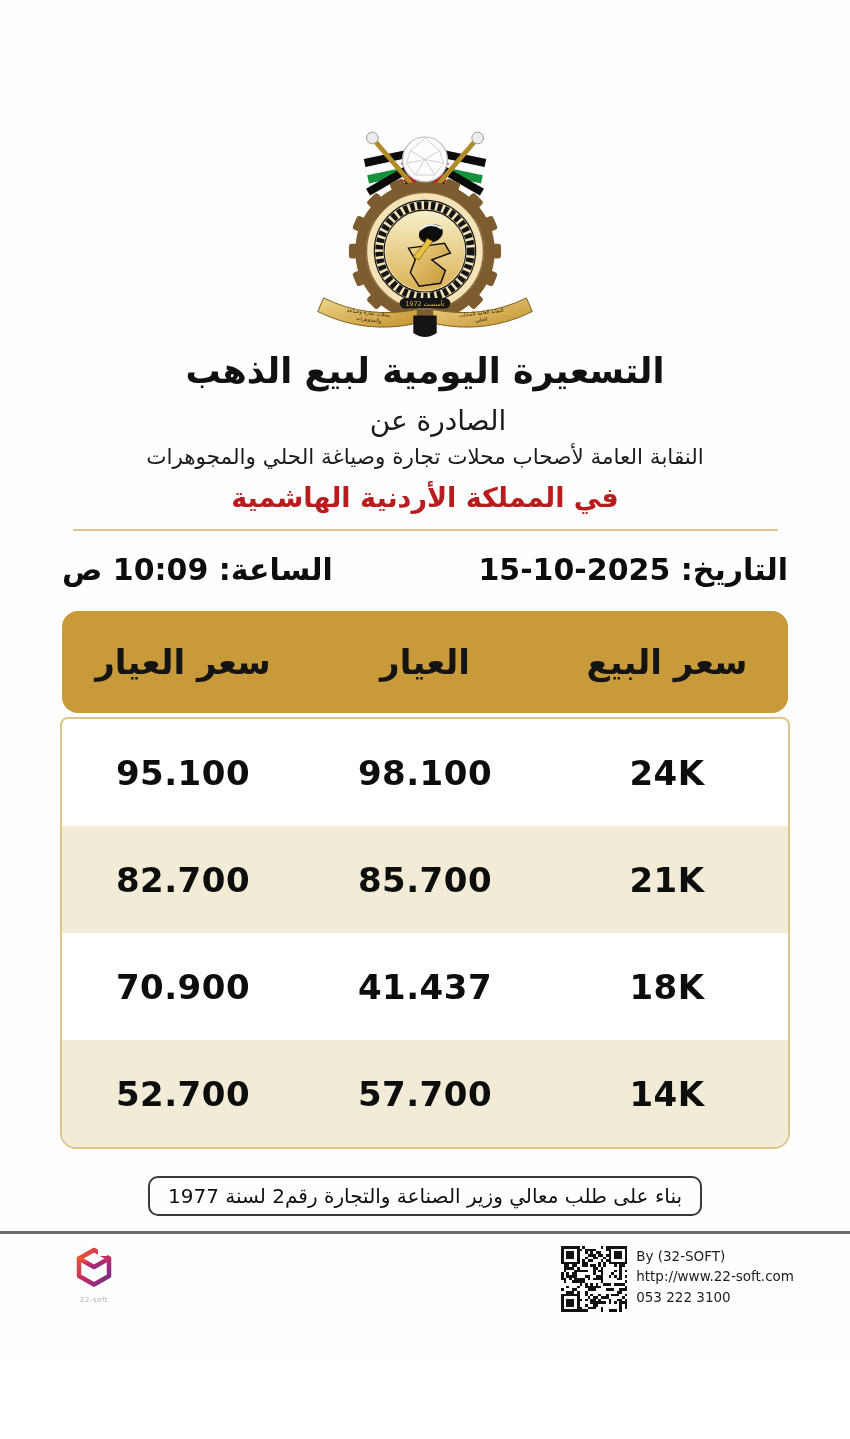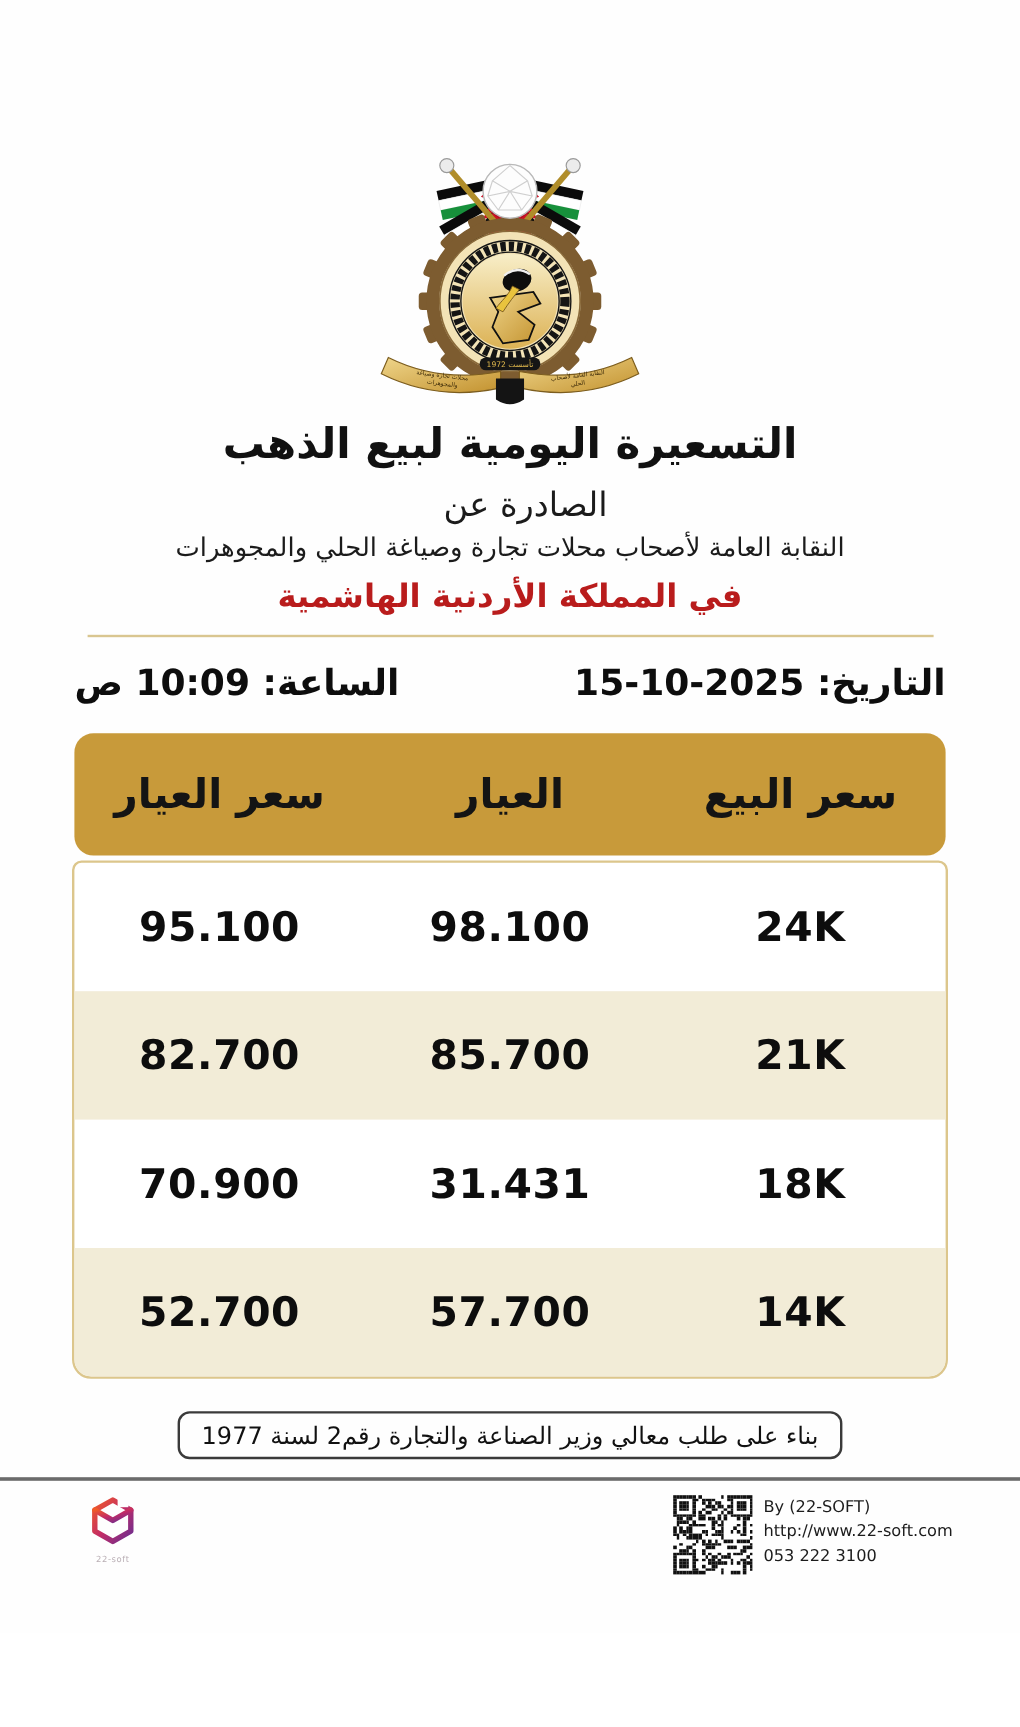--- a/index.html
+++ b/index.html
@@ -176,21 +176,21 @@
       <div class="cell">98.100</div>
       <div class="cell">95.100</div>
     </div>
     <div class="tbl-row alt">
       <div class="cell">21K</div>
       <div class="cell">85.700</div>
       <div class="cell">82.700</div>
     </div>
     <div class="tbl-row">
       <div class="cell">18K</div>
-      <div class="cell">31.431</div>
+      <div class="cell">41.437</div>
       <div class="cell">70.900</div>
     </div>
     <div class="tbl-row alt">
       <div class="cell">14K</div>
       <div class="cell">57.700</div>
       <div class="cell">52.700</div>
     </div>
   </div>
 
   <div class="note-box">بناء على طلب معالي وزير الصناعة والتجارة رقم2 لسنة 1977</div>
@@ -839,20 +839,20 @@
           <div></div>
           <div class="on"></div>
           <div class="on"></div>
           <div class="on"></div>
           <div></div>
           <div class="on"></div>
           <div></div>
           <div></div>
         </div>
       <div class="credit-text">
-        <div>By (22-SOFT)</div>
+        <div>By (32-SOFT)</div>
         <div>http://www.22-soft.com</div>
         <div>053 222 3100</div>
       </div>
     </div>
   </div>
 
 </div>
 
 </body></html>

